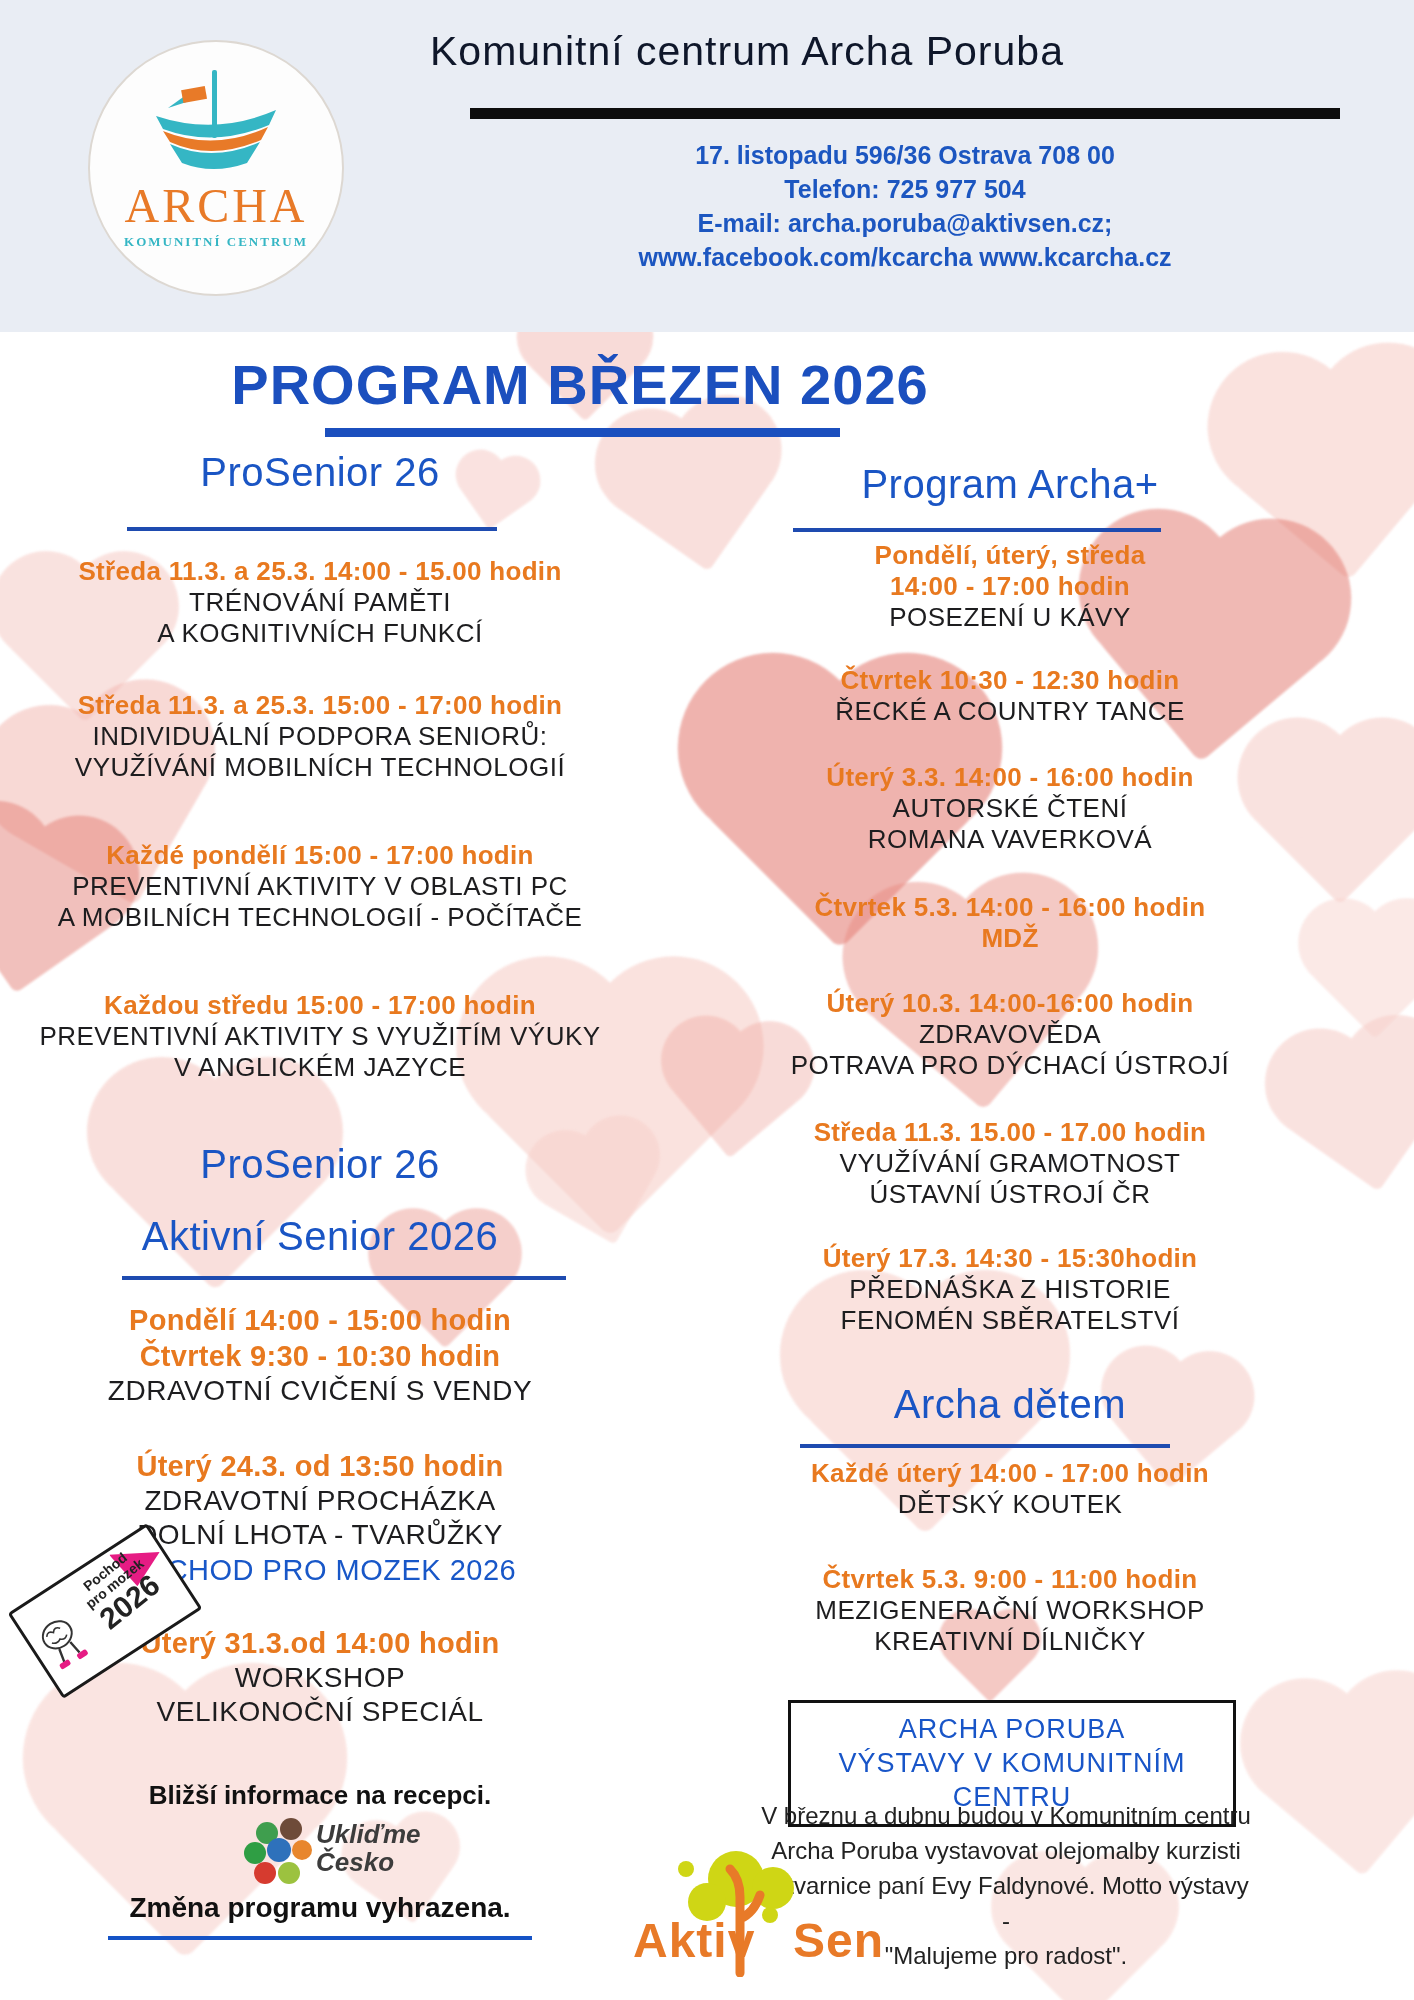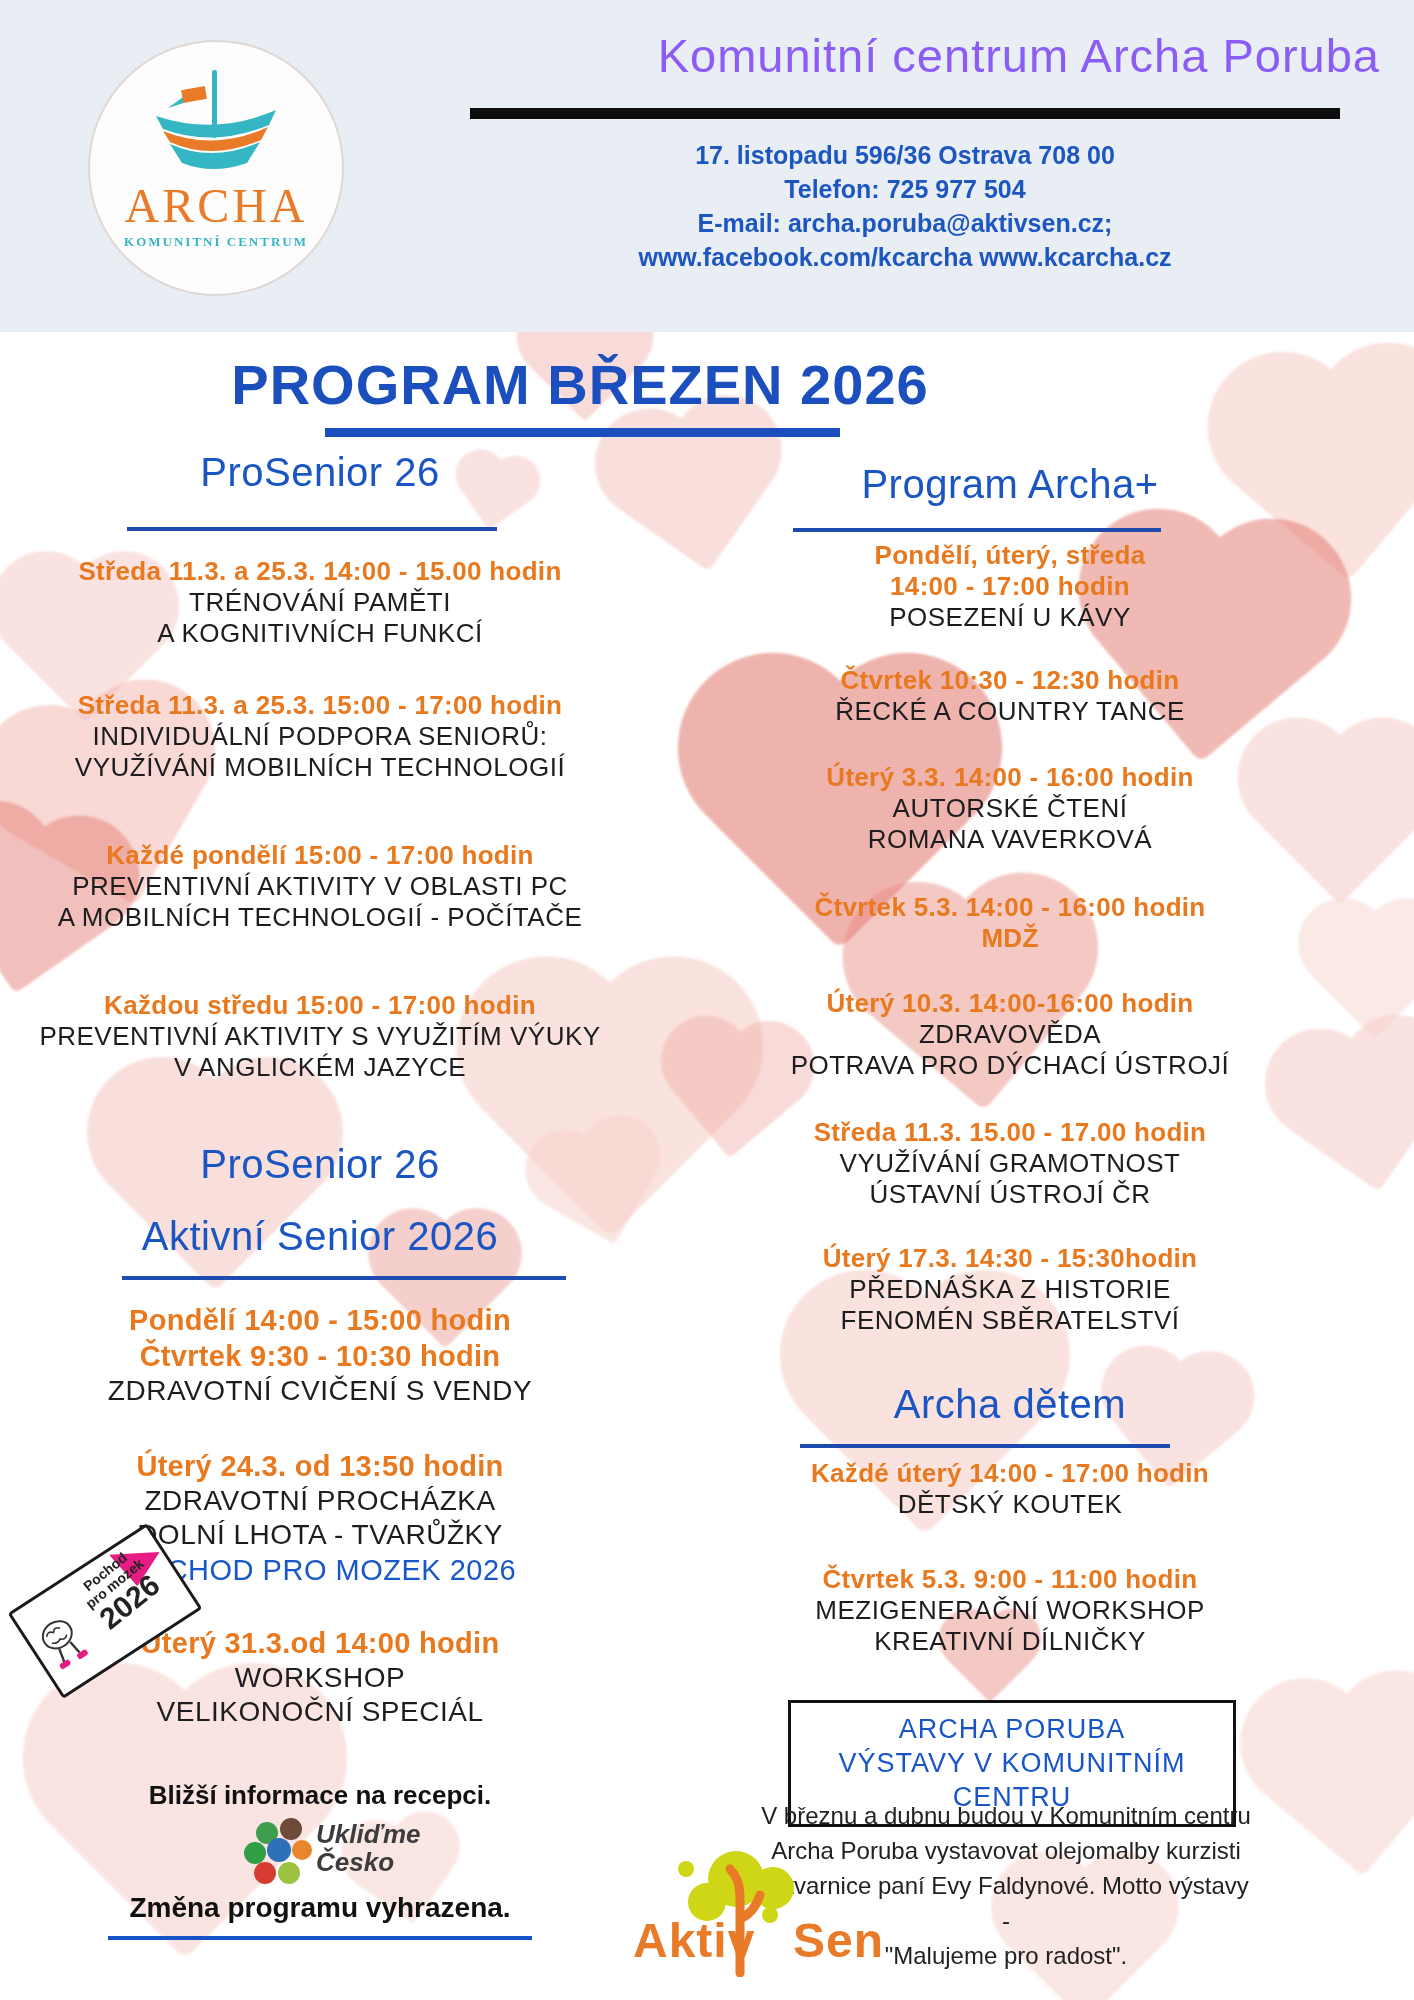--- a/index.html
+++ b/index.html
@@ -15,22 +15,22 @@
   .heart::after{top:0;left:-50%;}
   
   .header-band{position:absolute;left:0;top:0;width:1414px;height:332px;background:#e9edf4;z-index:1;}
   .logo-circle{position:absolute;left:88px;top:40px;width:252px;height:252px;border-radius:50%;
          background:#fdfdfd;border:2px solid #ddd8d2;z-index:2;text-align:center;}
   .logo-boat{position:absolute;left:56px;top:28px;width:140px;height:110px;}
   .logo-name{position:absolute;left:0;width:100%;top:136px;font-family:"Liberation Serif","DejaVu Serif",serif;
          font-size:48px;color:#e87a28;letter-spacing:3px;}
   .logo-sub{position:absolute;left:0;width:100%;top:192px;font-family:"Liberation Serif","DejaVu Serif",serif;
          font-size:13px;color:#35b6c4;letter-spacing:2px;font-weight:bold;}
-  .header-title{position:absolute;left:430px;top:28px;width:950px;text-align:right;z-index:2;
-         font-size:47px;font-weight:400;color:#8b5cf6;letter-spacing:1px;}
+  .header-title{position:absolute;left:430px;top:28px;width:950px;text-align:left;z-index:2;
+         font-size:41px;font-weight:400;color:#0f172a;letter-spacing:1px;}
   .header-rule{position:absolute;left:470px;top:108px;width:870px;height:11px;background:#0d0d0d;z-index:2;}
   .contact{position:absolute;left:430px;top:138px;width:950px;text-align:center;z-index:2;
          color:#1c56c0;font-weight:bold;font-size:25px;line-height:34px;}
   
   .page-title{position:absolute;left:170px;top:352px;width:820px;text-align:center;z-index:2;
          font-size:56px;font-weight:bold;color:#1b4fbe;letter-spacing:1px;}
   .title-rule{position:absolute;left:325px;top:428px;width:515px;height:9px;background:#1b4fbe;z-index:2;}
   
   .blk{position:absolute;z-index:2;text-align:center;}
   .Lcol{left:20px;width:600px;}

